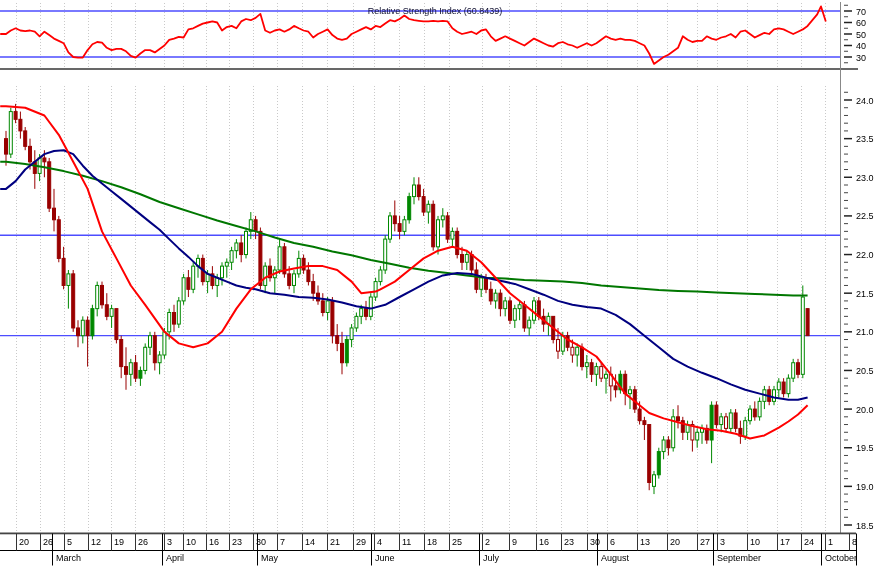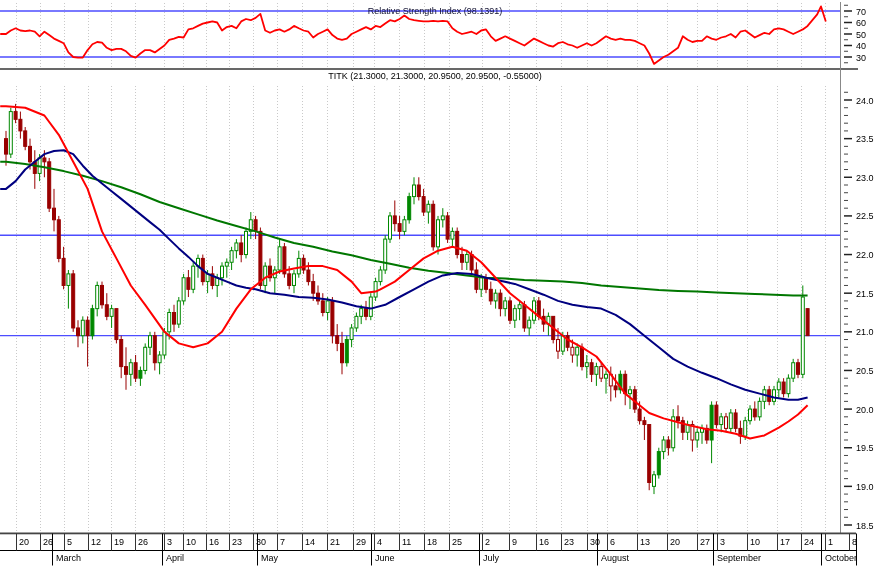--- a/index.html
+++ b/index.html
@@ -616,15 +616,14 @@
         <line x1="479.5" y1="533.5" x2="479.5" y2="565.5" stroke="#000" stroke-width="1"></line>
         <text x="483" y="561">July</text>
         <line x1="597.5" y1="533.5" x2="597.5" y2="565.5" stroke="#000" stroke-width="1"></line>
         <text x="601" y="561">August</text>
         <line x1="713.5" y1="533.5" x2="713.5" y2="565.5" stroke="#000" stroke-width="1"></line>
         <text x="717" y="561">September</text>
         <line x1="821.5" y1="533.5" x2="821.5" y2="565.5" stroke="#000" stroke-width="1"></line>
         <text x="825" y="561">October</text>
       </g>
     </svg>
-  <div id="rsi-title" class="panel-title">Relative Strength Index (98.1391)</div>
-  <div id="main-title" class="panel-title">TITK (21.3000, 21.3000, 20.9500, 20.9500, -0.55000)</div>
+  <div id="rsi-title" class="panel-title">Relative Strength Index (60.8439)</div>
 </div>
 
 </body></html>

